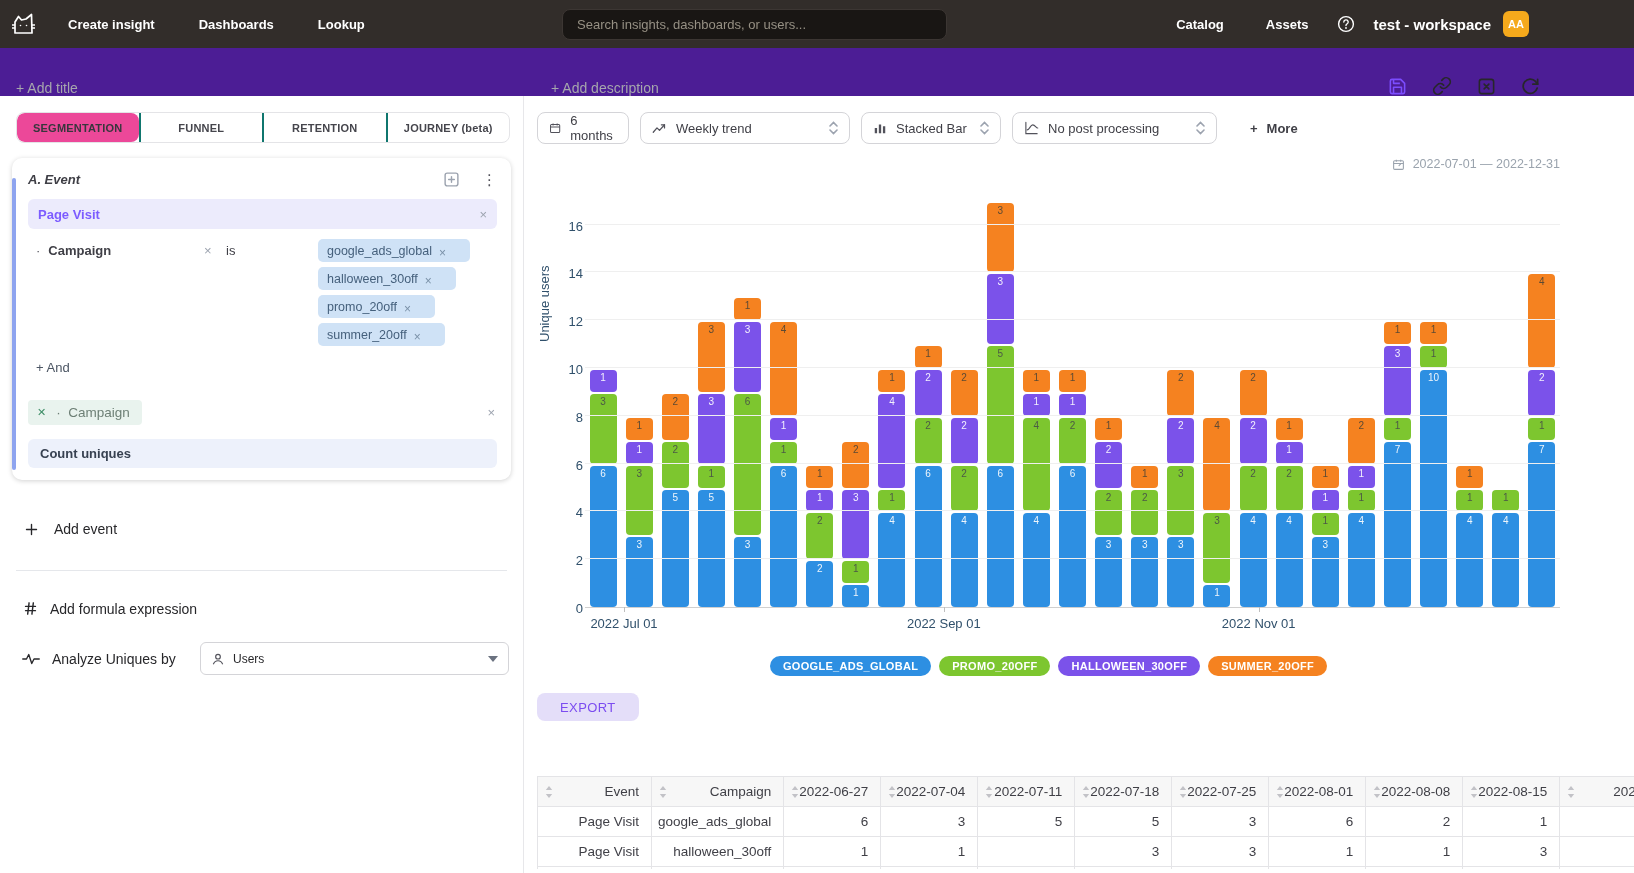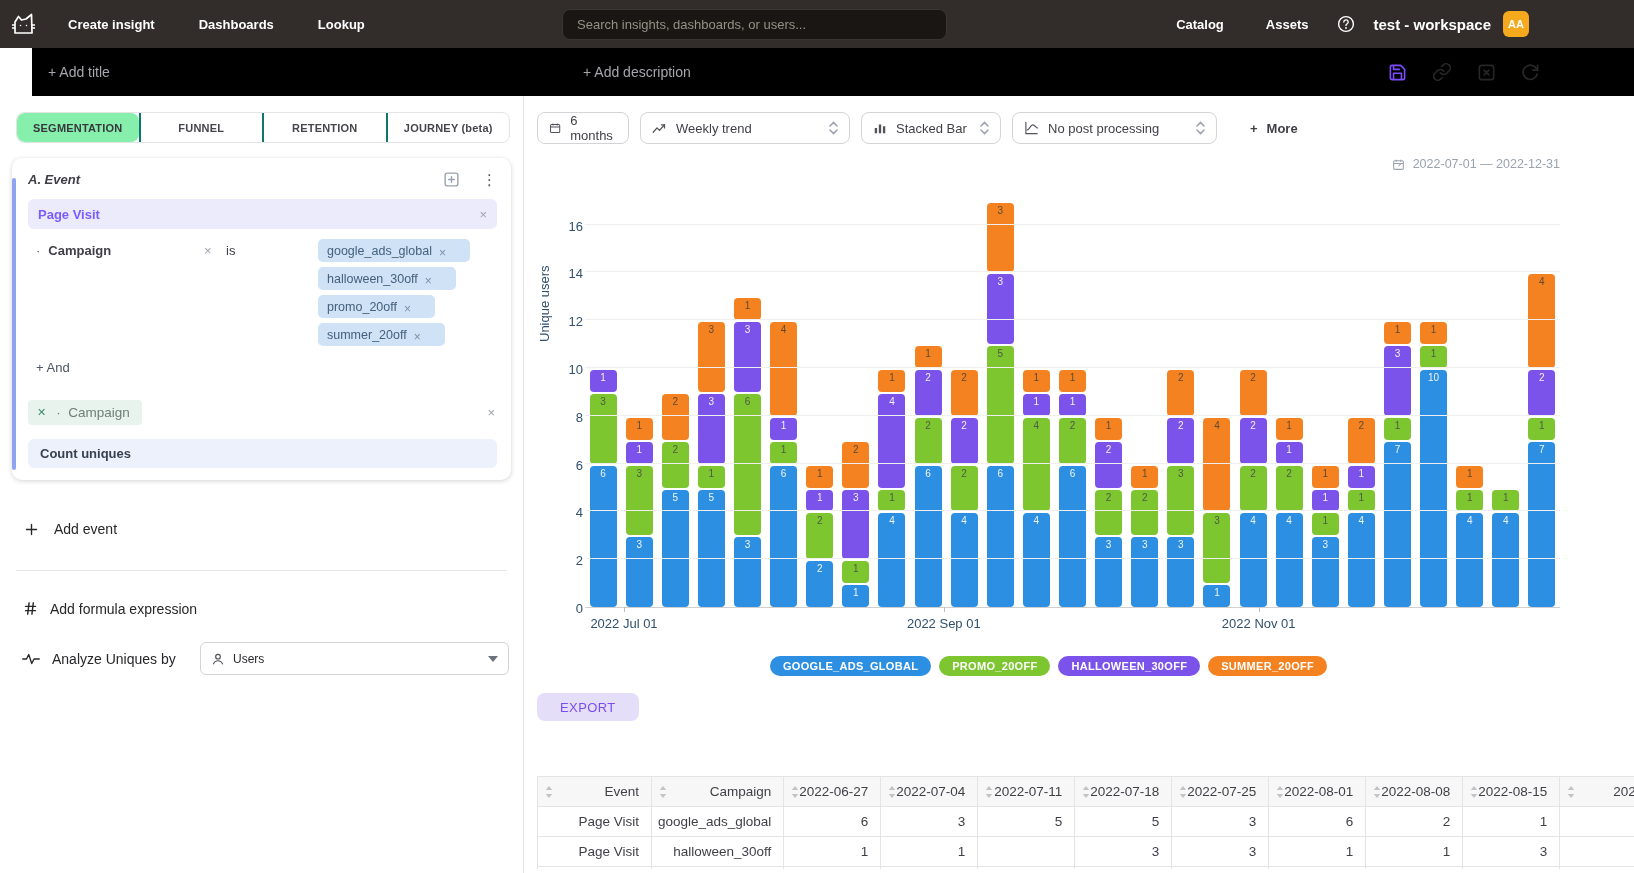--- a/index.html
+++ b/index.html
@@ -15,37 +15,37 @@
     border-radius:8px; color:#969084; font-size:13px; padding:0 14px; outline:none; }
   .search::placeholder { color:#969084; }
   .nav-right { position:absolute; right:105px; display:flex; align-items:center; }
   .nav-right .nav-item { padding:0 21px; }
   .help { margin:0 18px 0 8px; cursor:pointer; }
   .workspace { font-size:15px; font-weight:700; margin-right:12px; }
   .avatar { width:26px; height:26px; background:#f5a91c; border-radius:6px; color:#fff; font-size:11px; font-weight:700;
     display:flex; align-items:center; justify-content:center; cursor:pointer; }
 
   
-  .toolbar { height:48px; display:flex; align-items:center; position:relative; background:#000000;margin-left:32px; }
+  .toolbar { height:48px; display:flex; align-items:flex-end; position:relative; background:#4c1d95; }
   .add-title { color:#a6a6ad; font-size:14px; margin-left:16px; cursor:text; }
   .add-desc { position:absolute; left:551px; color:#a6a6ad; font-size:14px; cursor:text; }
   .tb-icons { position:absolute; right:94px; display:flex; gap:25px; align-items:center; }
   .tb-icons > div { cursor:pointer; }
 
   
   .content { display:flex; height:777px; }
   .left { width:524px; border-right:1px solid #e7e7ea; position:relative; }
   .main { flex:1; padding-left:13px; position:relative; overflow:hidden; }
 
   
   .tabs { display:flex; margin:16px 13px 0 16px; border:1px solid #e4e4e7; border-radius:8px; height:31px; overflow:hidden; }
   .tab { flex:1; display:flex; align-items:center; justify-content:center; font-size:11px; font-weight:600;
     letter-spacing:.2px; color:#45454c; cursor:pointer; border-left:2px solid #0f766e; }
   .tab:first-child { border-left:none; }
-  .tab.active { background:#86efac; border-radius:8px; color:#37373d; }
+  .tab.active { background:#ec4899; border-radius:8px; color:#37373d; }
 
   .card { margin:15px 12px 0 12px; background:#fff; border-radius:10px; box-shadow:0 1px 5px rgba(0,0,0,.18);
     position:relative; padding:0 0 12px 4px; }
   .card::before { content:""; position:absolute; left:0; top:20px; bottom:10px; width:4px; background:#8ea4ef; border-radius:3px; }
   .card-head { display:flex; align-items:center; padding:13px 14px 9px 12px; }
   .card-title { font-size:13px; font-weight:700; color:#3f3f46;font-style:italic; }
   .card-head-icons { margin-left:auto; display:flex; align-items:center; gap:22px; }
   .kebab { font-size:15px; color:#52525b; cursor:pointer; line-height:1; }
   .event-row { margin:2px 14px 0 12px; height:30px; background:#ecebfc; border-radius:6px; display:flex; align-items:center;
     padding:0 10px; cursor:pointer; }

